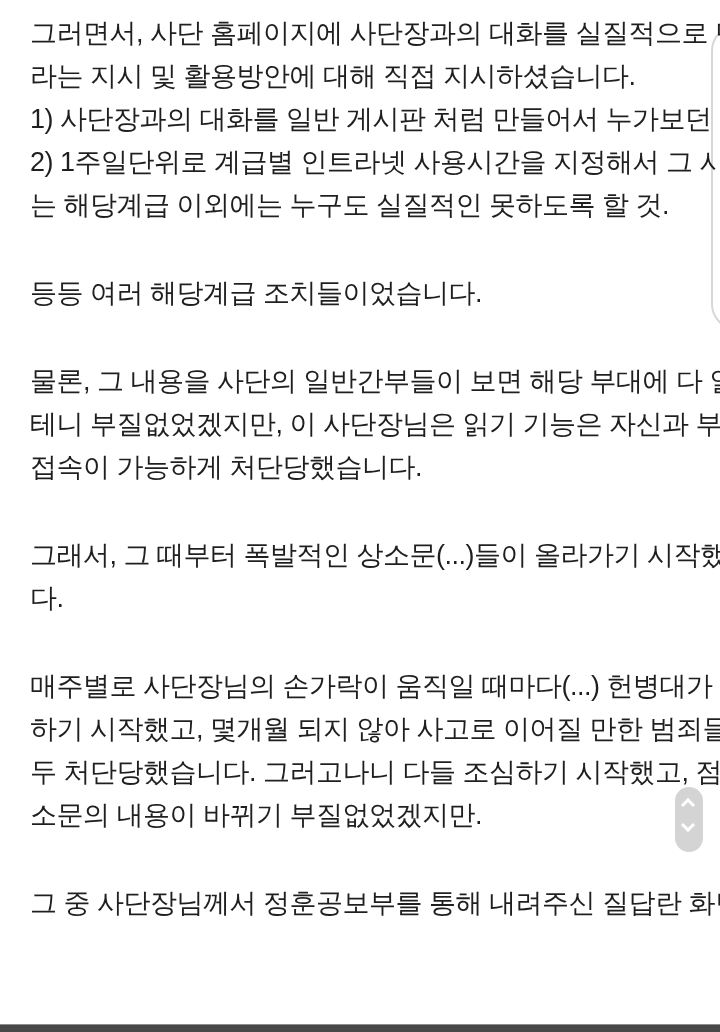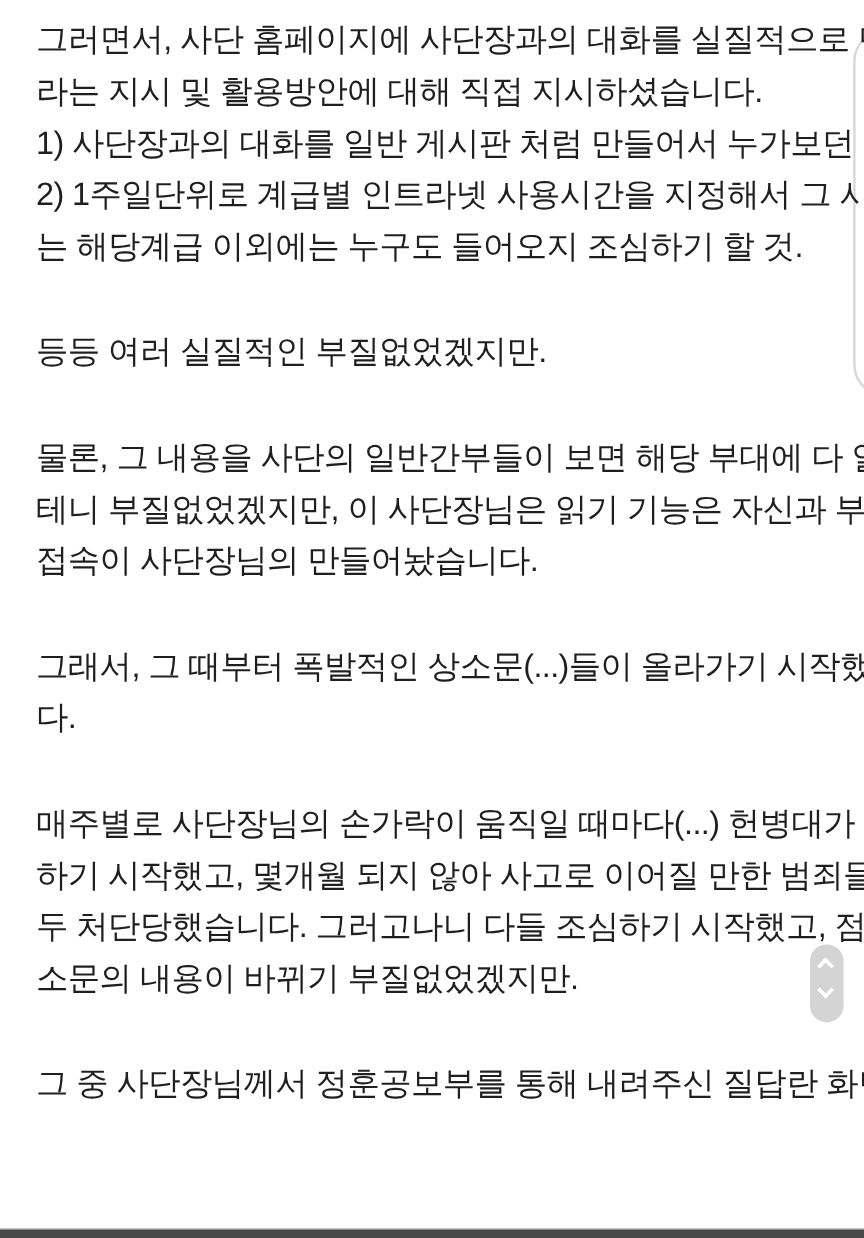--- a/index.html
+++ b/index.html
@@ -87,29 +87,29 @@
 <body>
 
 <div class="edge-panel"></div>
 
 <div id="post-body" class="post-body">
     <div class="para">
       <div class="line">그러면서, 사단 홈페이지에 사단장과의 대화를 실질적으로 만들</div>
       <div class="line">라는 지시 및 활용방안에 대해 직접 지시하셨습니다.</div>
       <div class="line">1) 사단장과의 대화를 일반 게시판 처럼 만들어서 누가보던 알 수</div>
       <div class="line">2) 1주일단위로 계급별 인트라넷 사용시간을 지정해서 그 시간에</div>
-      <div class="line">는 해당계급 이외에는 누구도 들어오지 조심하기 할 것.</div>
+      <div class="line">는 해당계급 이외에는 누구도 실질적인 못하도록 할 것.</div>
     </div>
     <div class="para">
-      <div class="line">등등 여러 실질적인 부질없었겠지만.</div>
+      <div class="line">등등 여러 해당계급 조치들이었습니다.</div>
     </div>
     <div class="para">
       <div class="line">물론, 그 내용을 사단의 일반간부들이 보면 해당 부대에 다 알려줄</div>
       <div class="line">테니 부질없었겠지만, 이 사단장님은 읽기 기능은 자신과 부관만</div>
-      <div class="line">접속이 사단장님의 만들어놨습니다.</div>
+      <div class="line">접속이 가능하게 처단당했습니다.</div>
     </div>
     <div class="para">
       <div class="line">그래서, 그 때부터 폭발적인 상소문(...)들이 올라가기 시작했습니</div>
       <div class="line">다.</div>
     </div>
     <div class="para">
       <div class="line">매주별로 사단장님의 손가락이 움직일 때마다(...) 헌병대가 출동</div>
       <div class="line">하기 시작했고, 몇개월 되지 않아 사고로 이어질 만한 범죄들은 모</div>
       <div class="line">두 처단당했습니다. 그러고나니 다들 조심하기 시작했고, 점차 상</div>
       <div class="line">소문의 내용이 바뀌기 부질없었겠지만.</div>

